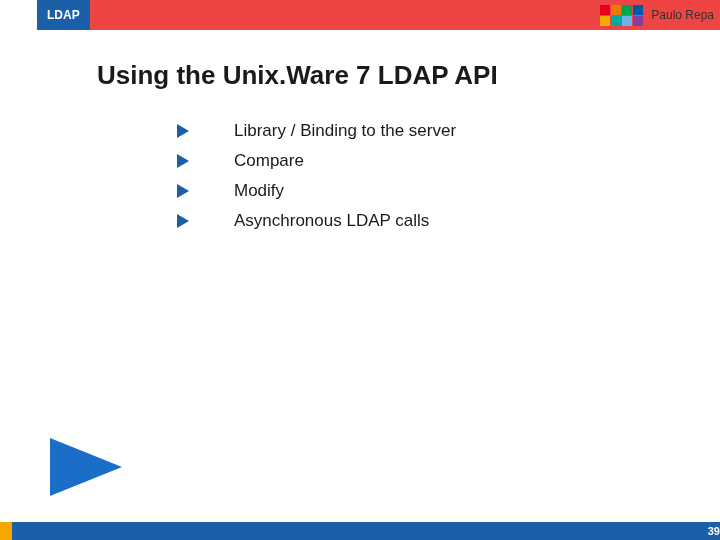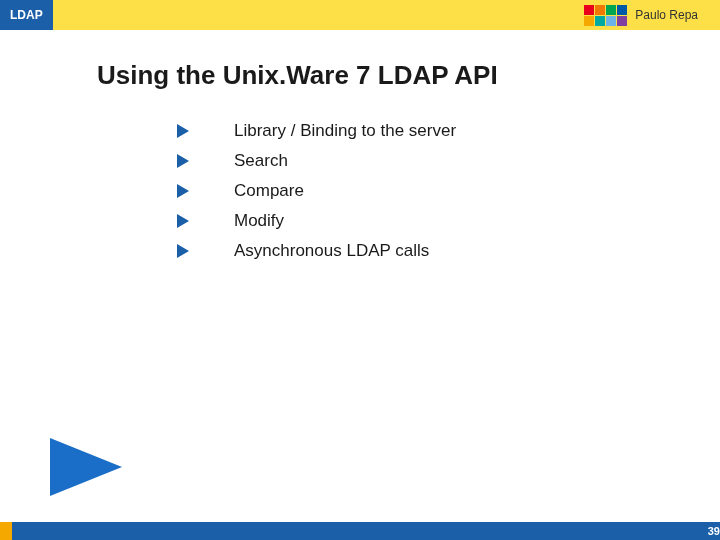--- a/index.html
+++ b/index.html
@@ -12,39 +12,40 @@
       position: relative;
       overflow: hidden;
     }
 
     
     .top-bar {
       display: flex;
       justify-content: space-between;
       align-items: flex-end;
       height: 30px;
-      background: #fde047;
+      background: #ef4444;
+      margin-left: 37px;
     }
 
     .top-bar-left {
       background: #1a5fa8;
       color: #ffffff;
       font-size: 12px;
       font-weight: bold;
       padding: 4px 10px;
       height: 100%;
       display: flex;
       align-items: center;
     }
 
     .top-bar-right {
       display: flex;
       align-items: center;
       height: 100%;
-      padding-right: 22px;
+      padding-right: 6px;
     }
 
     .colorful-squares {
       display: grid;
       grid-template-columns: repeat(4, 10px);
       grid-template-rows: repeat(2, 10px);
       gap: 1px;
       margin-right: 8px;
     }
 
@@ -160,24 +161,20 @@
 <div class="main-content">
   <div class="slide-title">Using the Unix.Ware 7 LDAP API</div>
 
   <ul class="bullet-list">
     <li class="list-item">
       <span class="bullet-arrow"></span>
       <span>Library / Binding to the server</span>
     </li>
     <li class="list-item">
       <span class="bullet-arrow"></span>
-      <span>Search</span>
-    </li>
-    <li class="list-item">
-      <span class="bullet-arrow"></span>
       <span>Compare</span>
     </li>
     <li class="list-item">
       <span class="bullet-arrow"></span>
       <span>Modify</span>
     </li>
     <li class="list-item">
       <span class="bullet-arrow"></span>
       <span>Asynchronous LDAP calls</span>
     </li>

